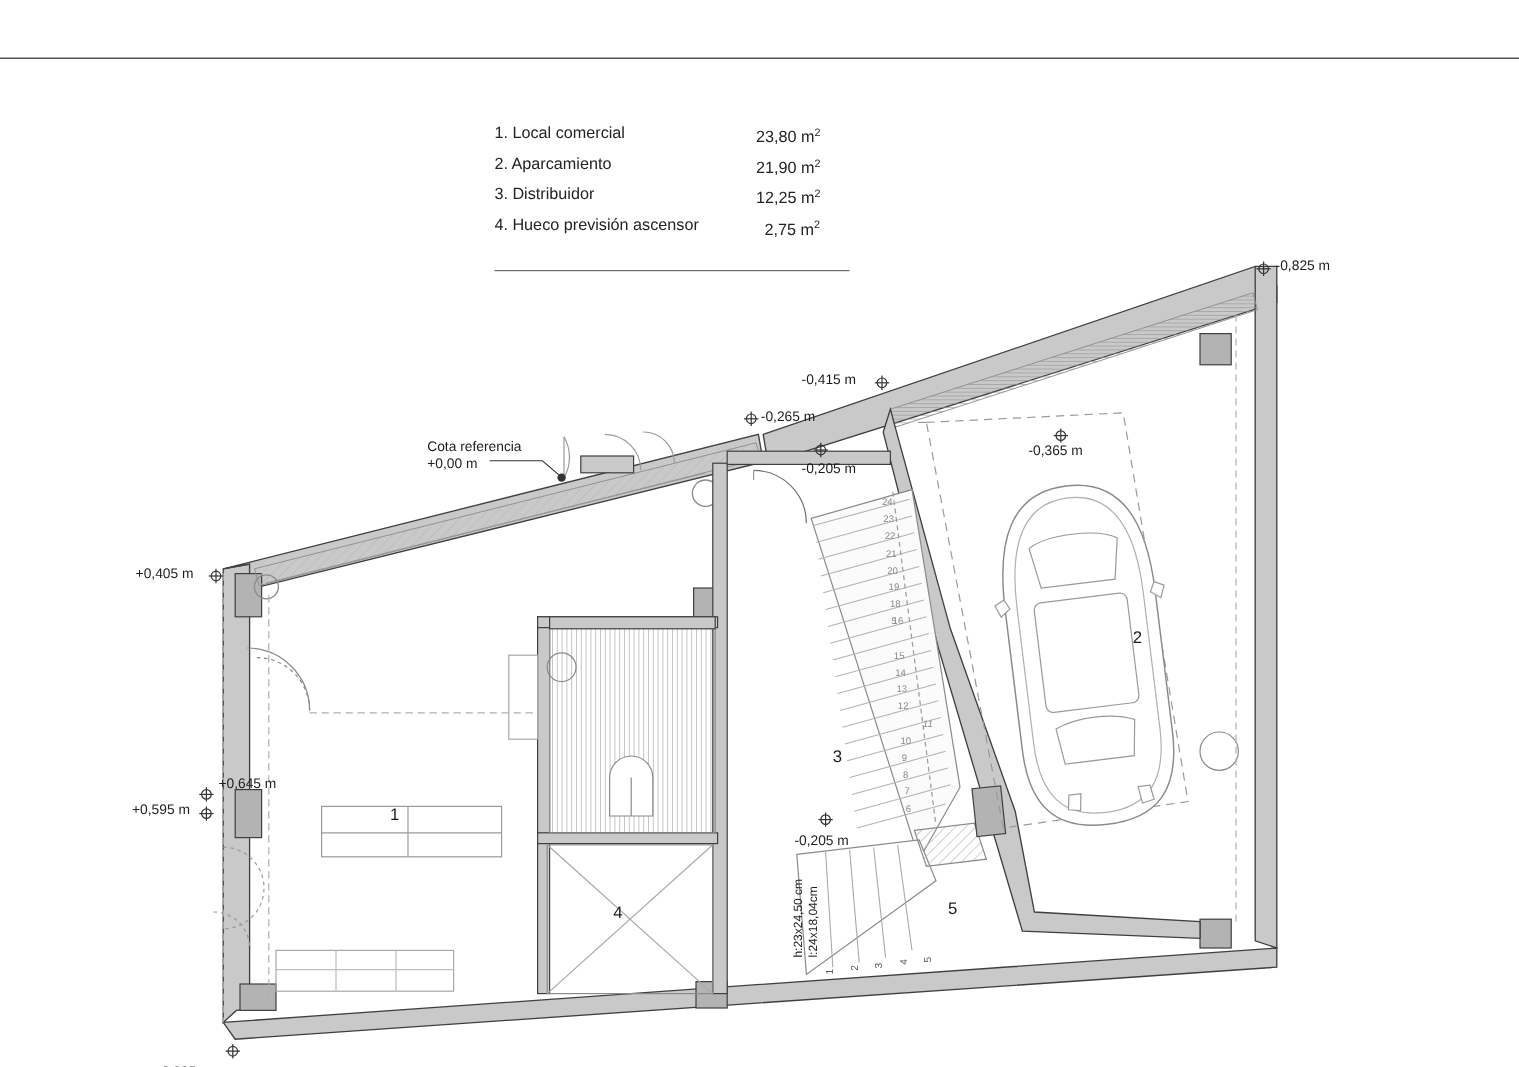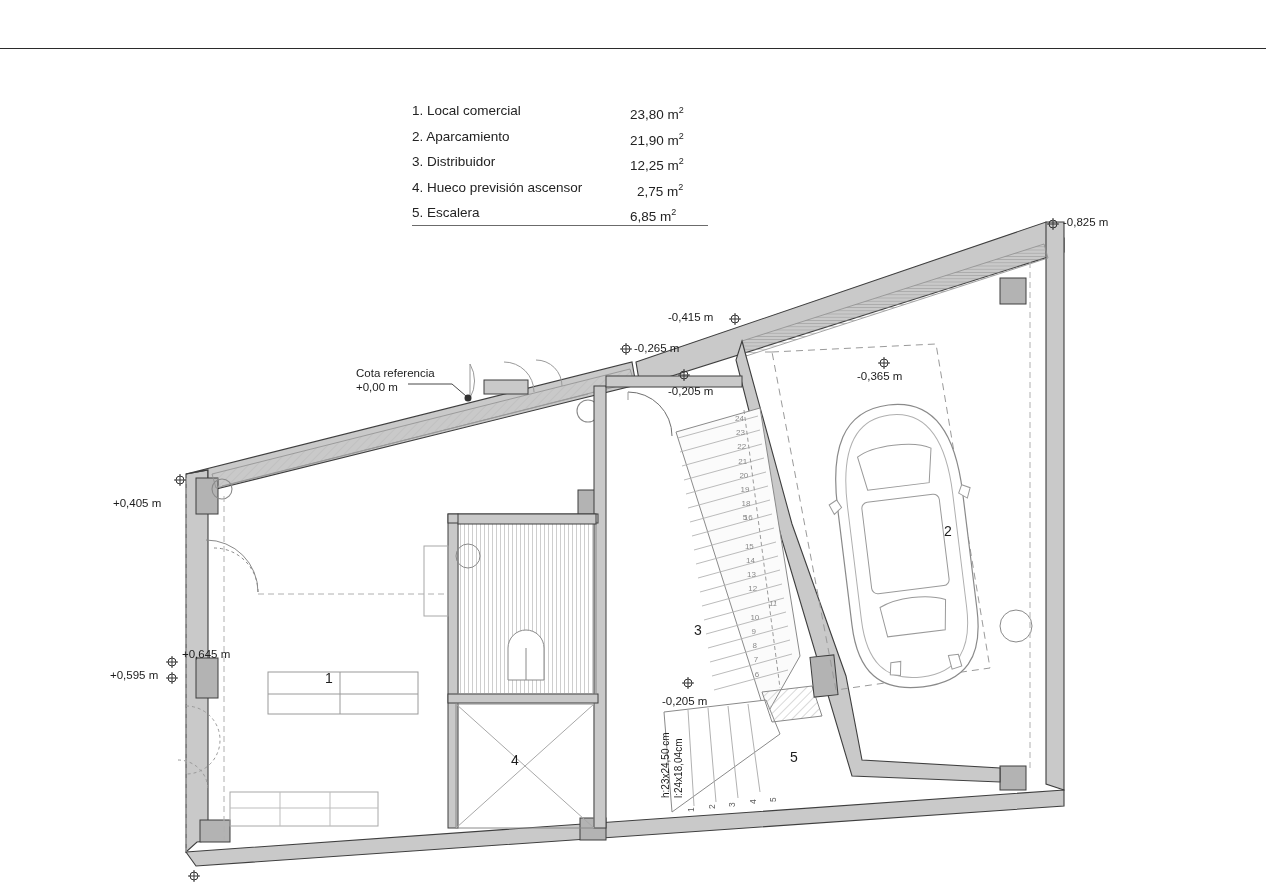--- a/index.html
+++ b/index.html
@@ -133,24 +133,20 @@
       <span class="lbl">2. Aparcamiento</span>
       <span class="val c1"><span>21,90 m</span><sup class="u">2</sup></span>
     </div>
     <div class="row">
       <span class="lbl">3. Distribuidor</span>
       <span class="val c1"><span>12,25 m</span><sup class="u">2</sup></span>
     </div>
     <div class="row">
       <span class="lbl">4. Hueco previsión ascensor</span>
       <span class="val c2"><span>2,75 m</span><sup class="u">2</sup></span>
-    </div>
-    <div class="row">
-      <span class="lbl">5. Escalera</span>
-      <span class="val c1"><span>6,85 m</span><sup class="u">2</sup></span>
     </div>
 
     <div class="sep"></div>
 
   </div>
 
   <svg id="plan" viewBox="0 0 1266 889">
     <defs>
       <pattern id="hatch45" width="6" height="6" patternUnits="userSpaceOnUse" patternTransform="rotate(45)">
         <line x1="0" y1="0" x2="0" y2="6" stroke="#b9b9b9" stroke-width="1.1"></line>
@@ -385,21 +381,21 @@
       <path d="M 408,384 L 452,384 L 466,396" stroke="#333" stroke-width="0.9"></path>
       <circle cx="468" cy="398" r="3.5" fill="#333" stroke="none"></circle>
     </g>
   </svg>
 
   <div class="anno" style="left:1063px; top:216px;">-0,825 m</div>
   <div class="anno" style="left:668px; top:311px;">-0,415 m</div>
   <div class="anno" style="left:634px; top:342px;">-0,265 m</div>
   <div class="anno" style="left:668px; top:385px;">-0,205 m</div>
   <div class="anno" style="left:857px; top:370px;">-0,365 m</div>
-  <div class="anno" style="left:113px; top:497px;text-align:center;">+0,405 m</div>
+  <div class="anno" style="left:113px; top:473px;text-align:center;">+0,405 m</div>
   <div class="anno" style="left:182px; top:648px;">+0,645 m</div>
   <div class="anno" style="left:110px; top:669px;">+0,595 m</div>
   <div class="anno" style="left:128px; top:868px;margin-top:20px;">+0,825 m</div>
   <div class="anno" style="left:662px; top:695px;">-0,205 m</div>
 
   <div class="anno" style="left:356px; top:367px;">Cota referencia</div>
   <div class="anno" style="left:356px; top:381px;">+0,00 m</div>
 
   <div class="vert" style="left:660px; top:798px;">h:23x24,50 cm</div>
   <div class="vert" style="left:673px; top:798px;">l:24x18,04cm</div>

